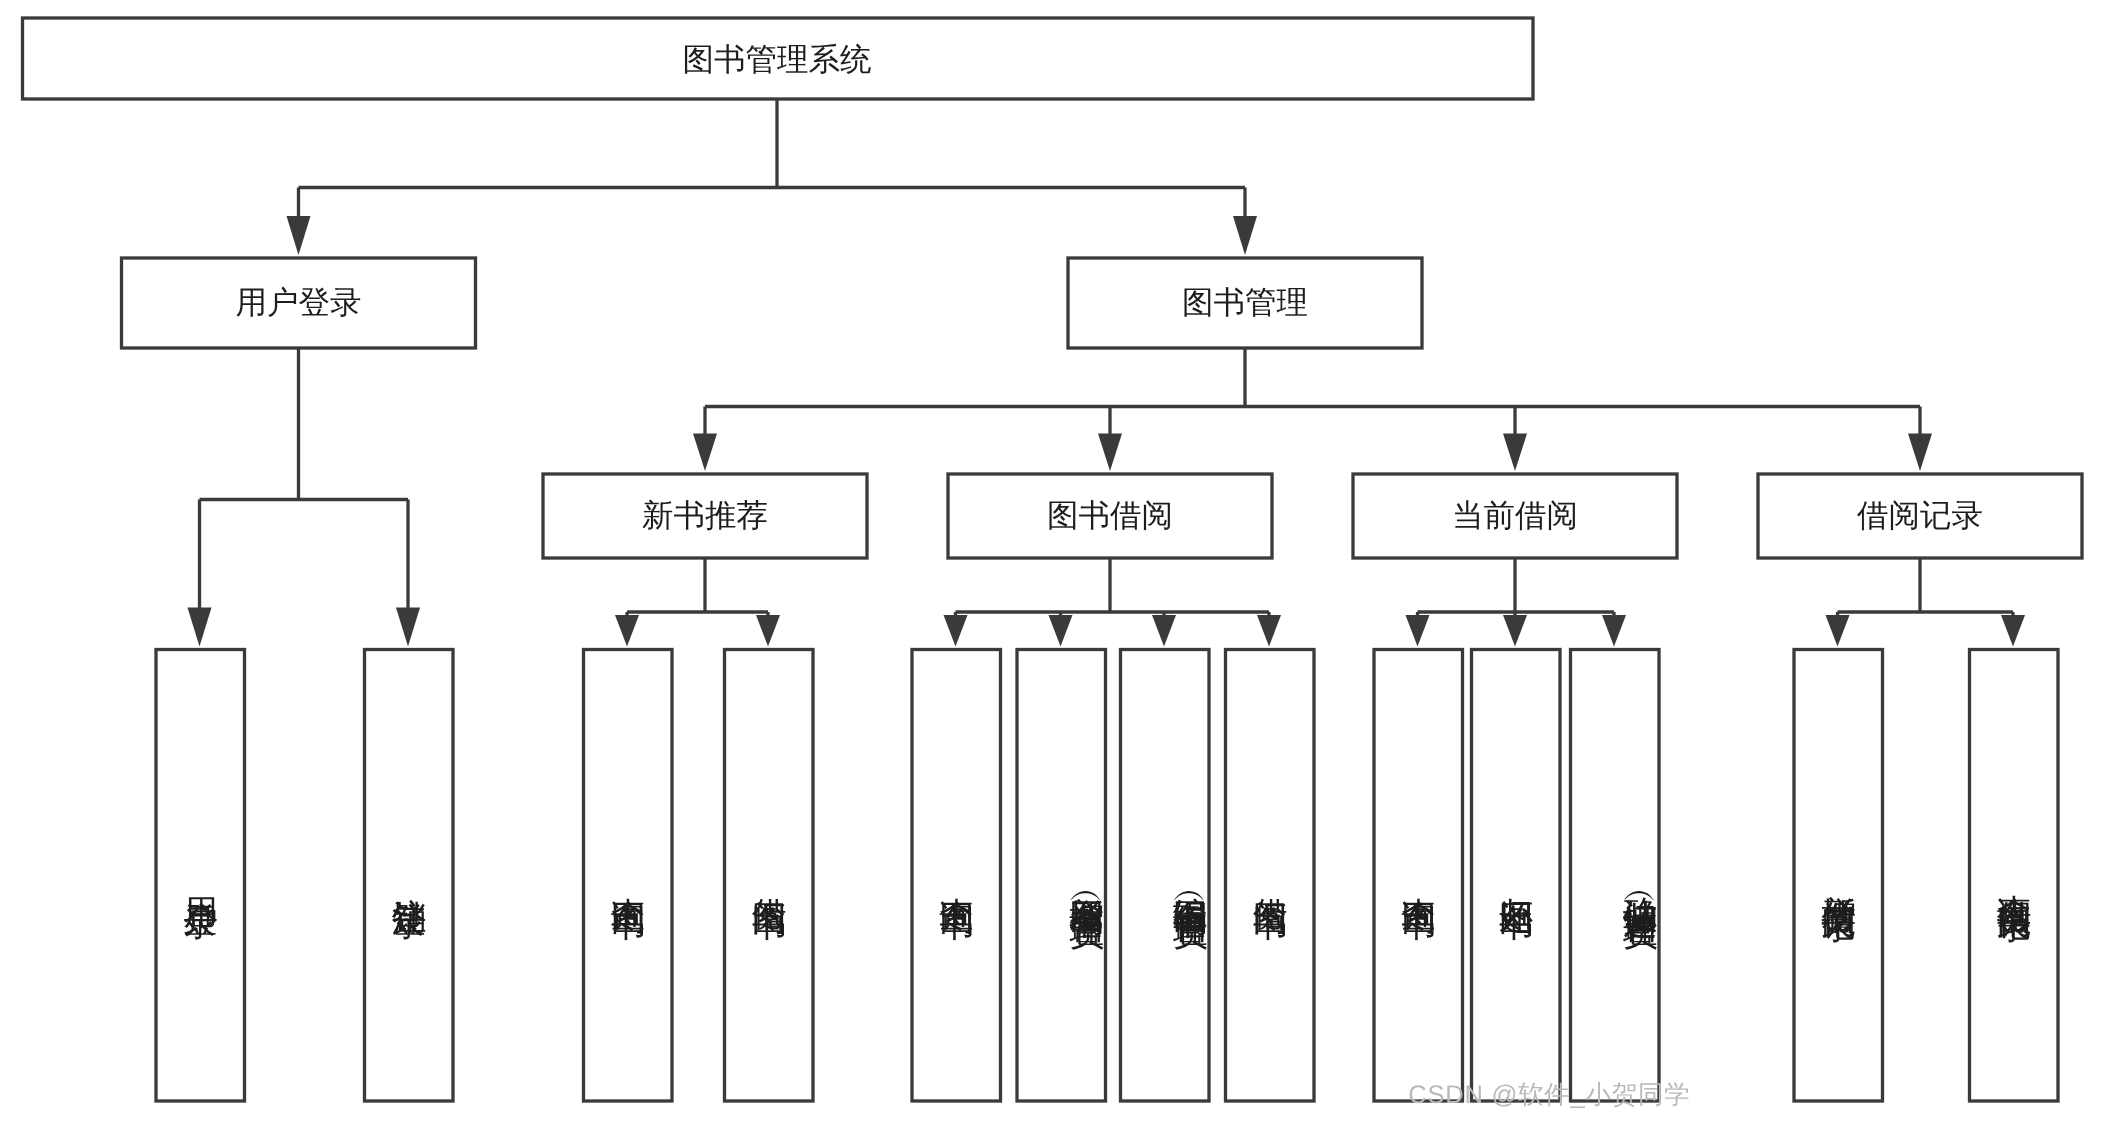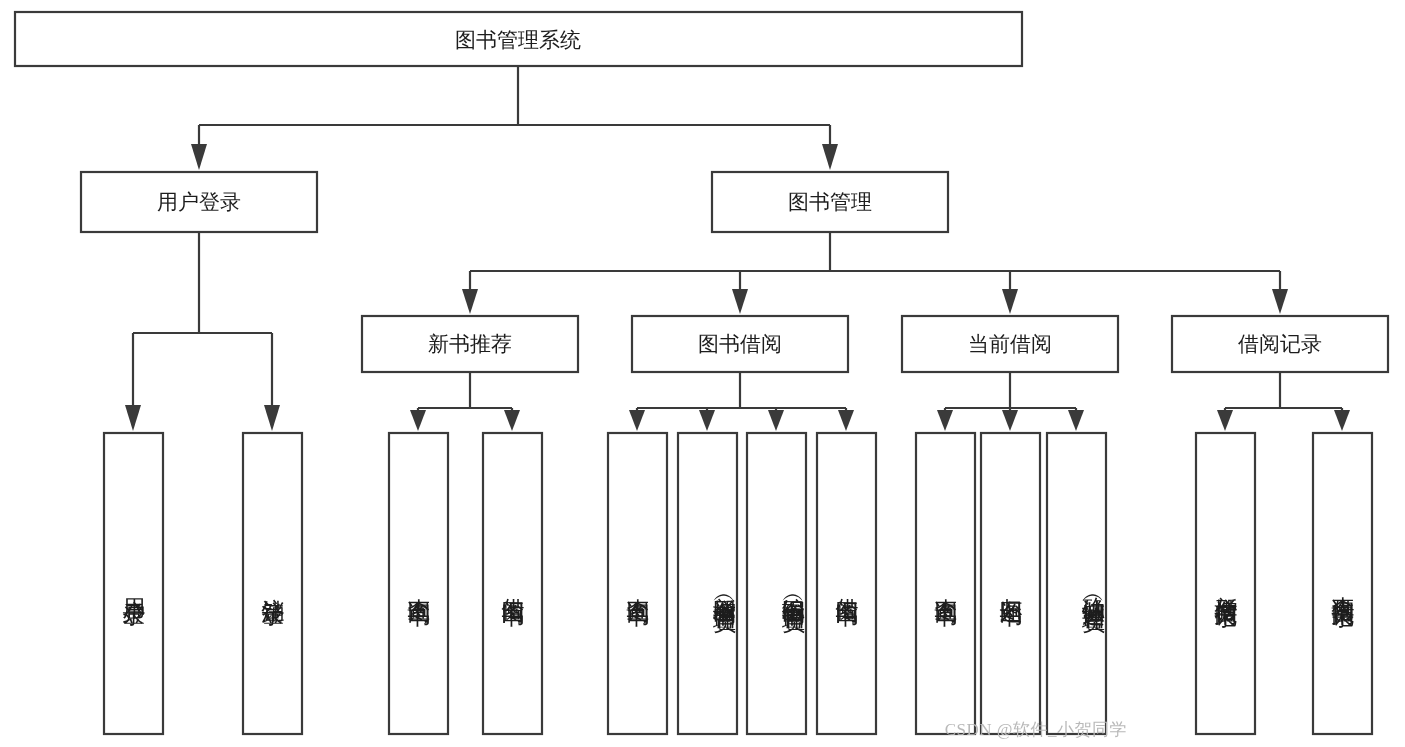--- a/index.html
+++ b/index.html
@@ -60,21 +60,21 @@
     justify-content: center;
     text-align: center;
     box-sizing: border-box;
     pointer-events: none;
     white-space: nowrap;
   }
   .watermark {
     position: absolute;
     right: 8px;
     bottom: 6px;
-    font-family: Liberation Serif, serif;
+    font-family: Liberation Sans, sans-serif;
     font-size: 17px;
     color: #b9b9b9;
     letter-spacing: 0.5px;
     white-space: nowrap;
   }
 </style>
 </head>
 <body>
 
 <div id="diagram-root">

